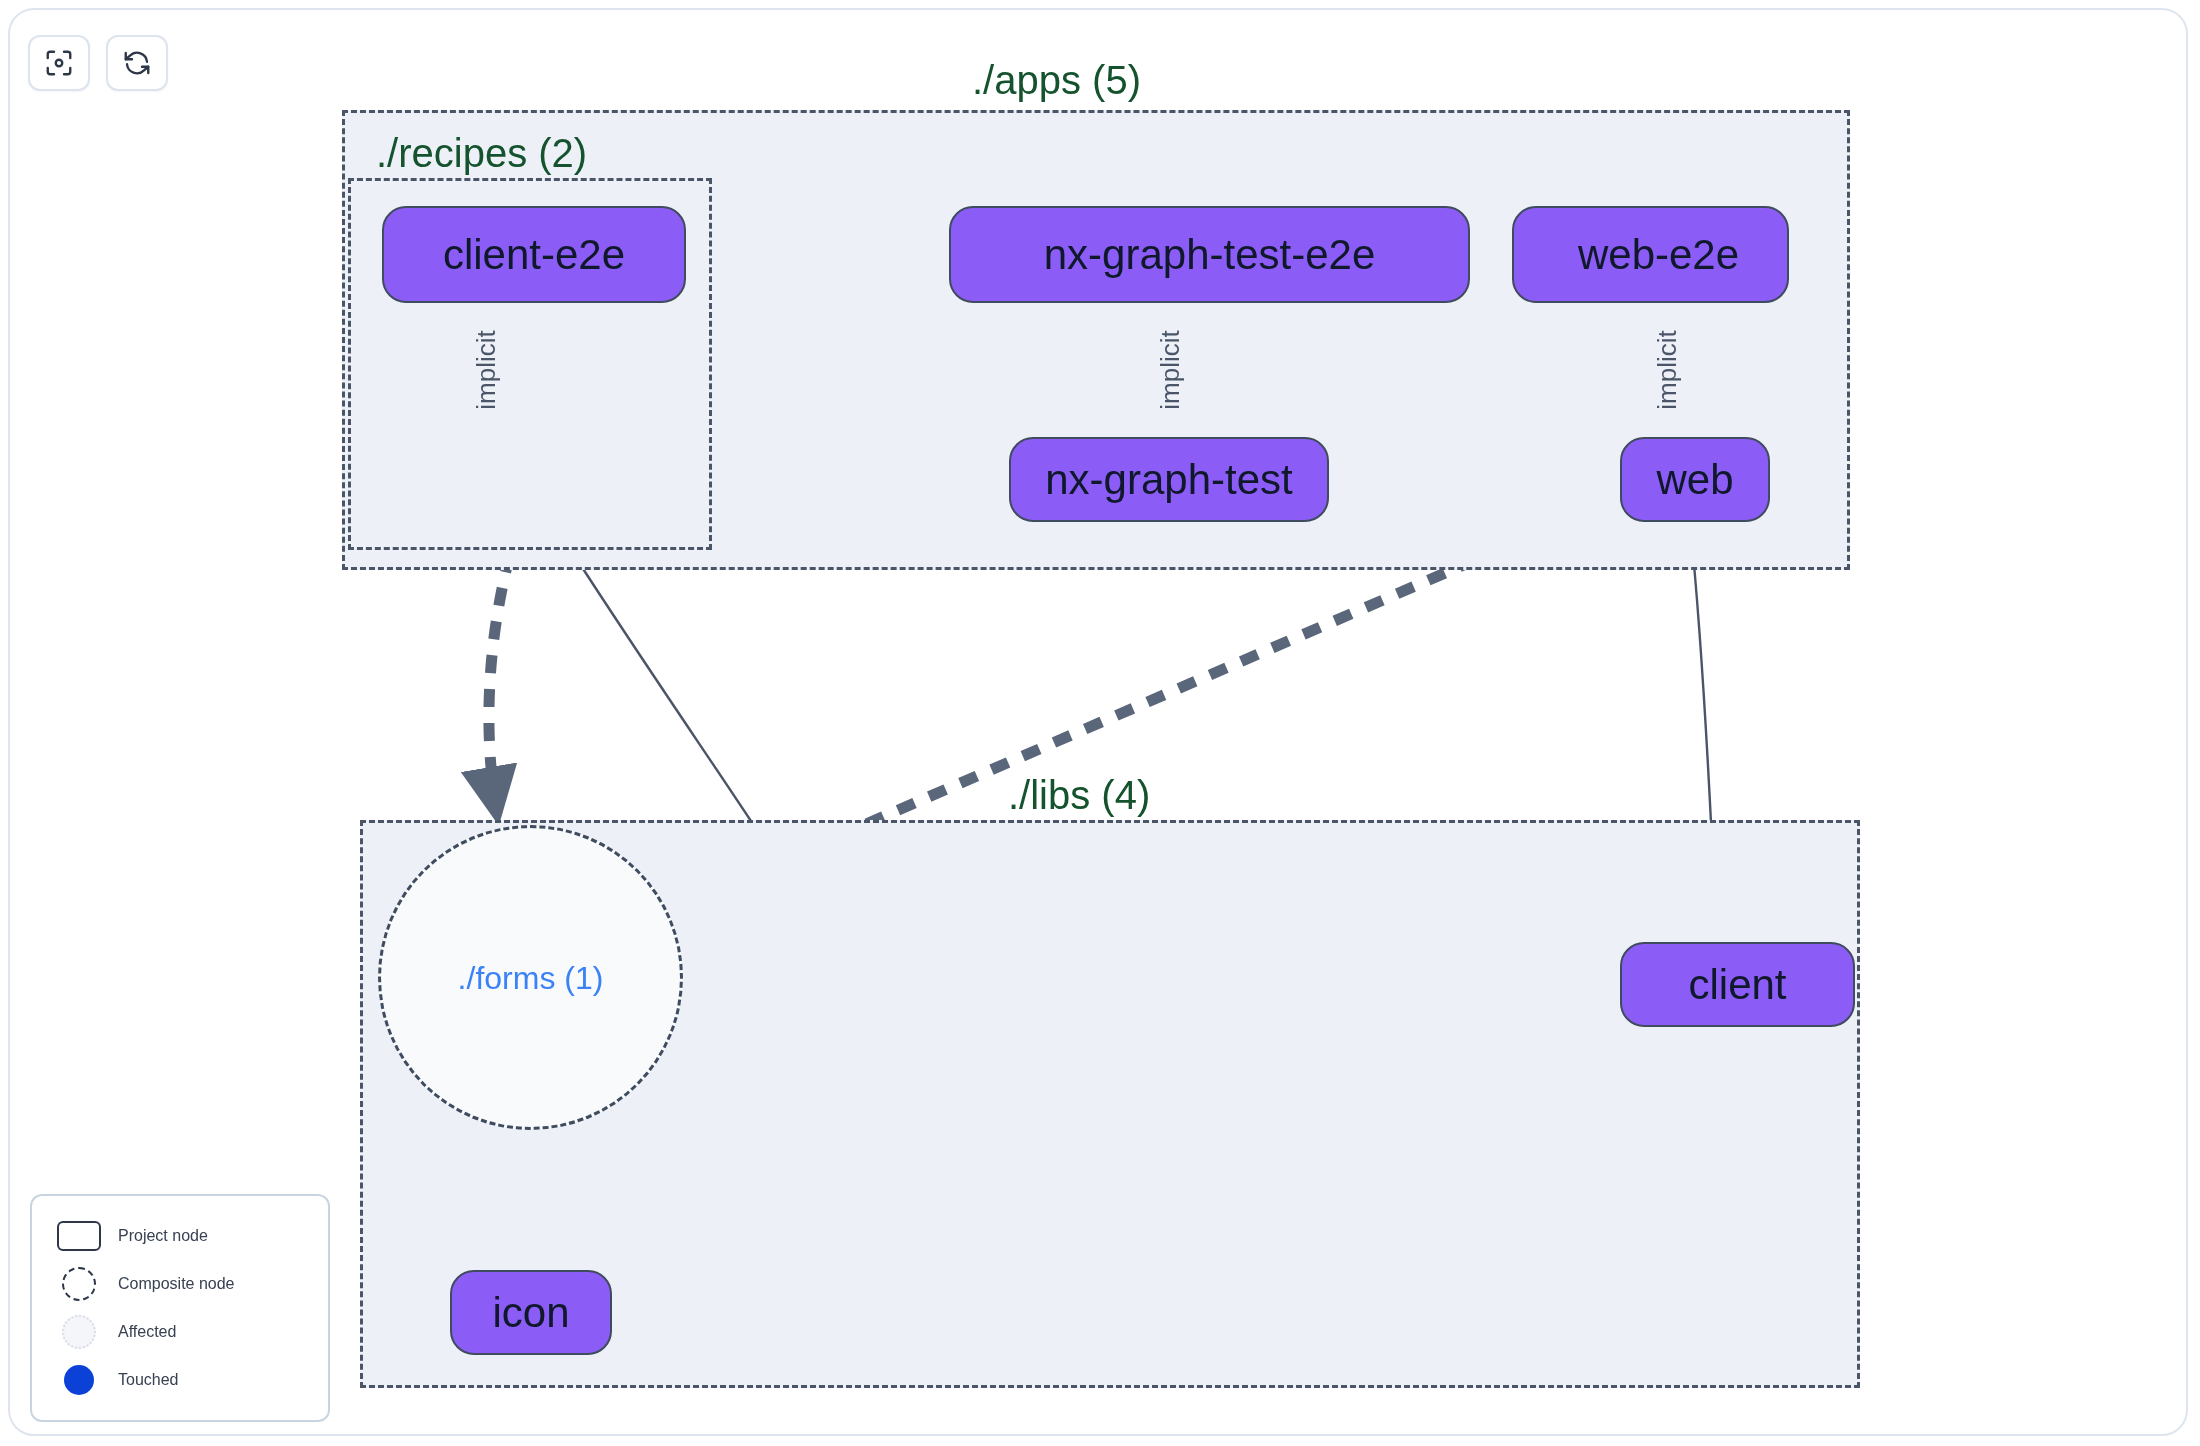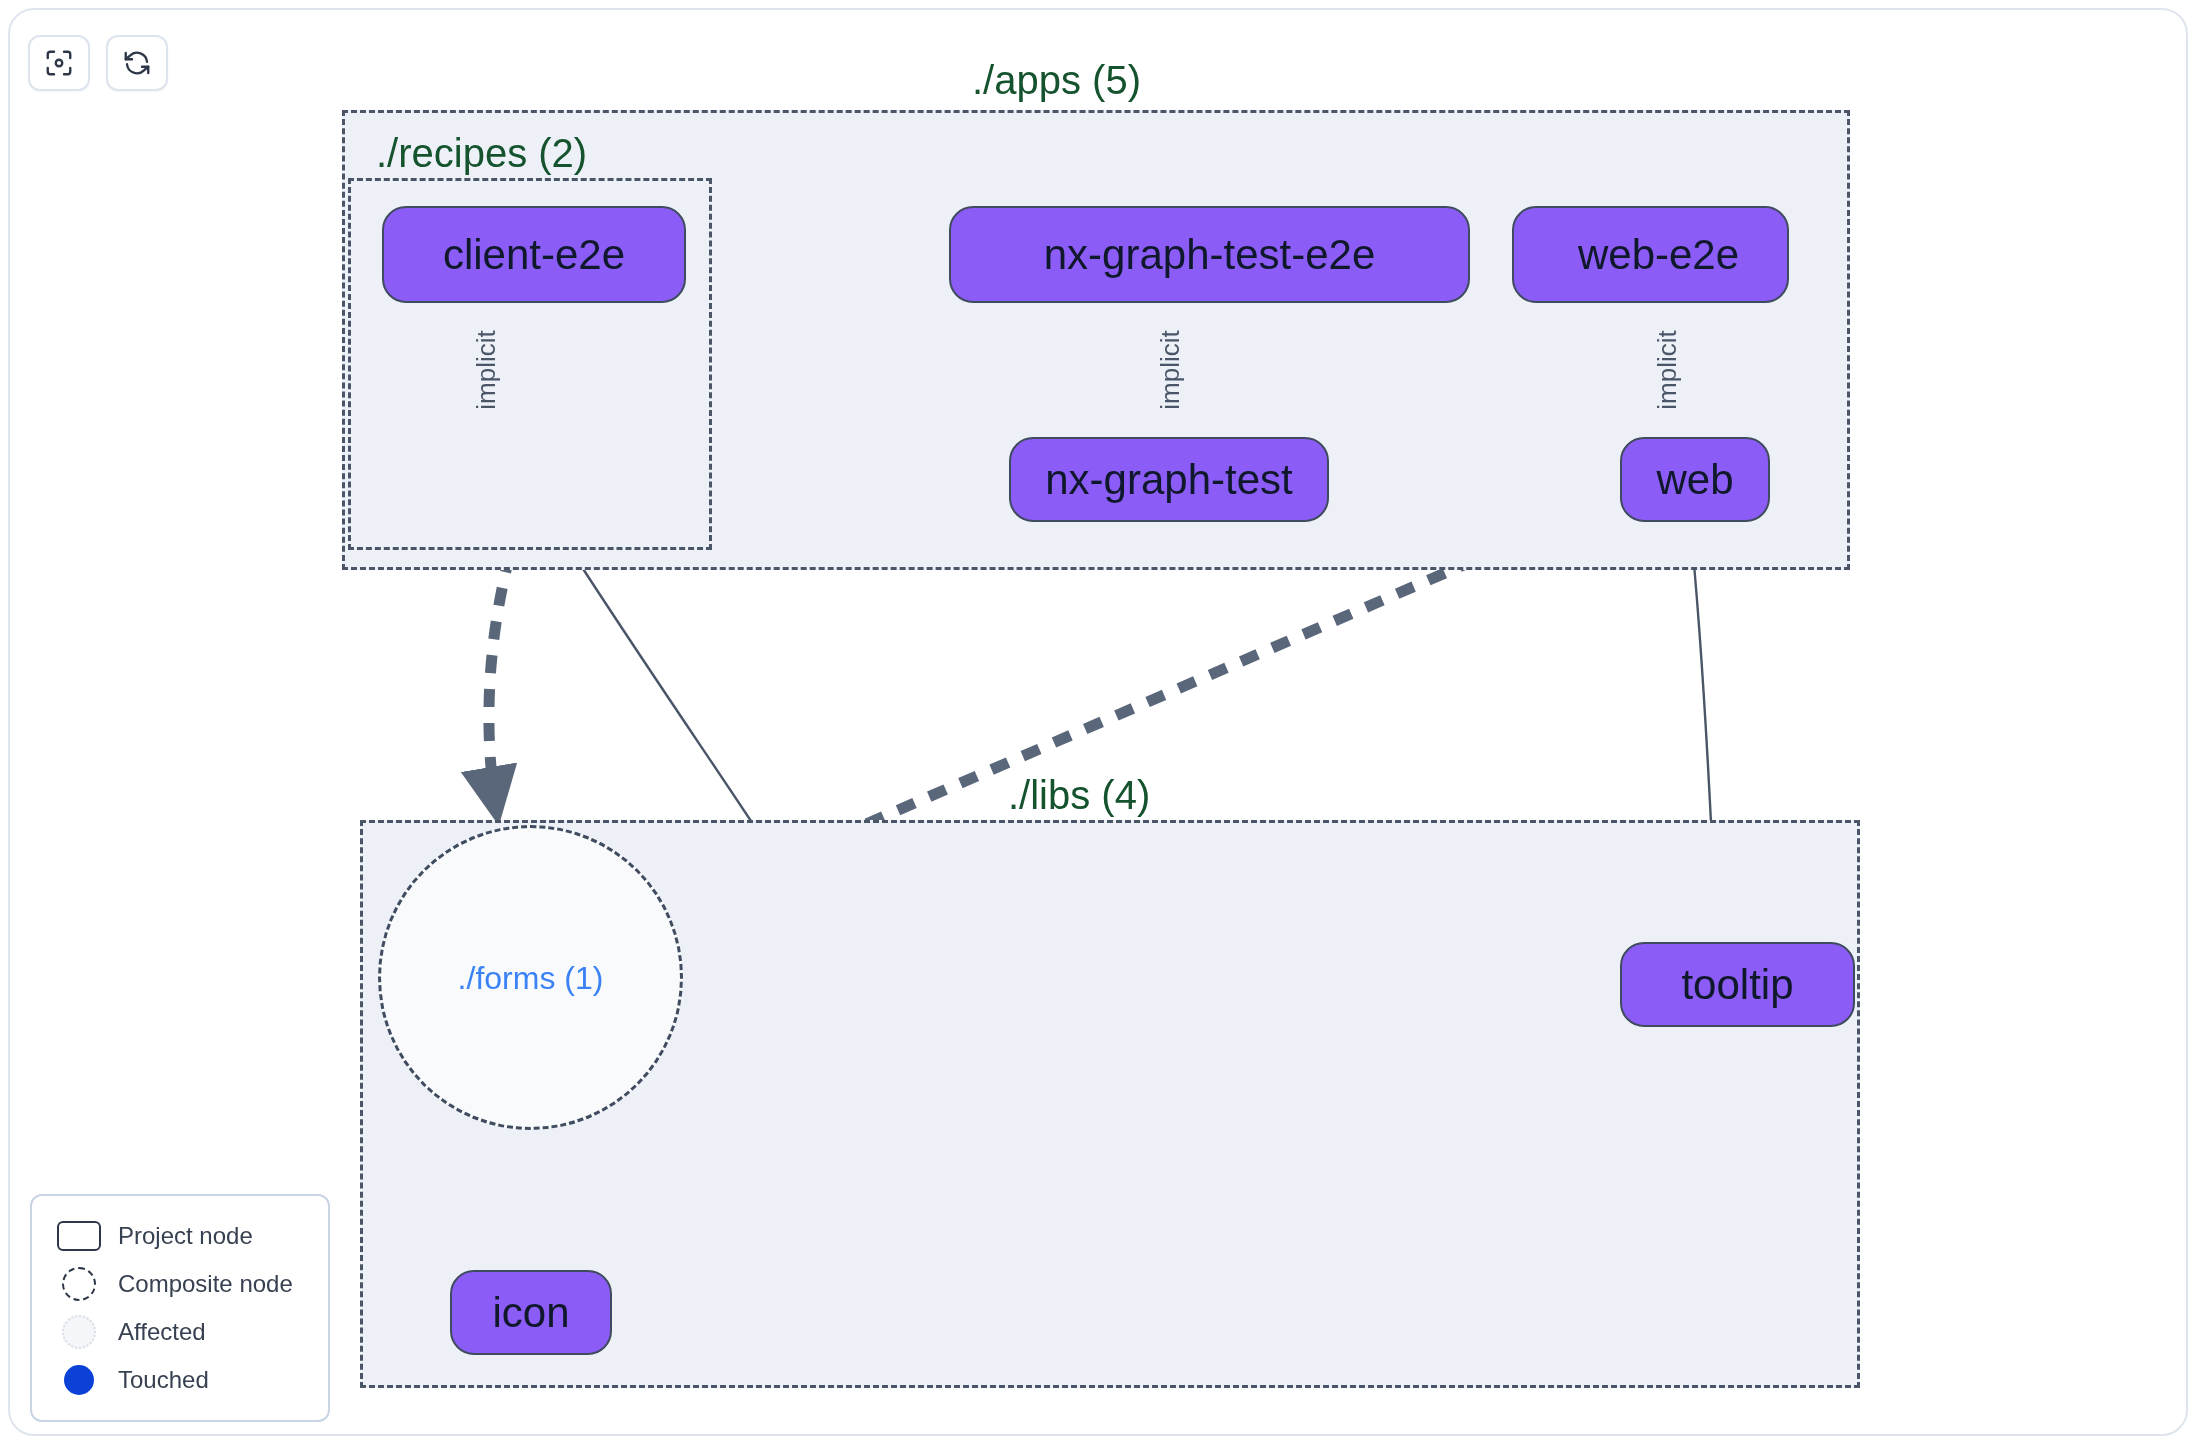--- a/index.html
+++ b/index.html
@@ -181,21 +181,21 @@
     box-sizing: border-box;
   }
   .sw-touched {
     width: 30px; height: 30px;
     border-radius: 50%;
     background: #0b41d6;
   }
   .legend-label {
     margin-left: 10px;
     color: #374151;
-    font-size: 24px;
+    font-size: 16px;
     line-height: 1;
     white-space: nowrap;
     font-family: "Liberation Sans", sans-serif;
   }
 </style>
 </head>
 <body>
 
 <div id="root">
 
@@ -273,21 +273,21 @@
   <div class="node" style="left:1512px; top:206px; width:277px; height:97px;padding-left:16px;">web-e2e</div>
 
 
   <div class="node" style="left:1009px; top:437px; width:320px; height:85px;">nx-graph-test</div>
 
   <div class="node" style="left:1620px; top:437px; width:150px; height:85px;">web</div>
 
   <div class="composite-node" style="left:378px; top:825px; width:305px; height:305px;">./forms (1)</div>
 
 
-  <div class="node" style="left:1620px; top:942px; width:235px; height:85px;">tooltip</div>
+  <div class="node" style="left:1620px; top:942px; width:235px; height:85px;">client</div>
 
   <div class="node" style="left:450px; top:1270px; width:162px; height:85px;">icon</div>
 
   <div class="legend">
     <div class="legend-row">
       <span class="legend-swatch">
         <span class="sw-project"></span>
       </span>
       <span class="legend-label">Project node</span>
     </div>

